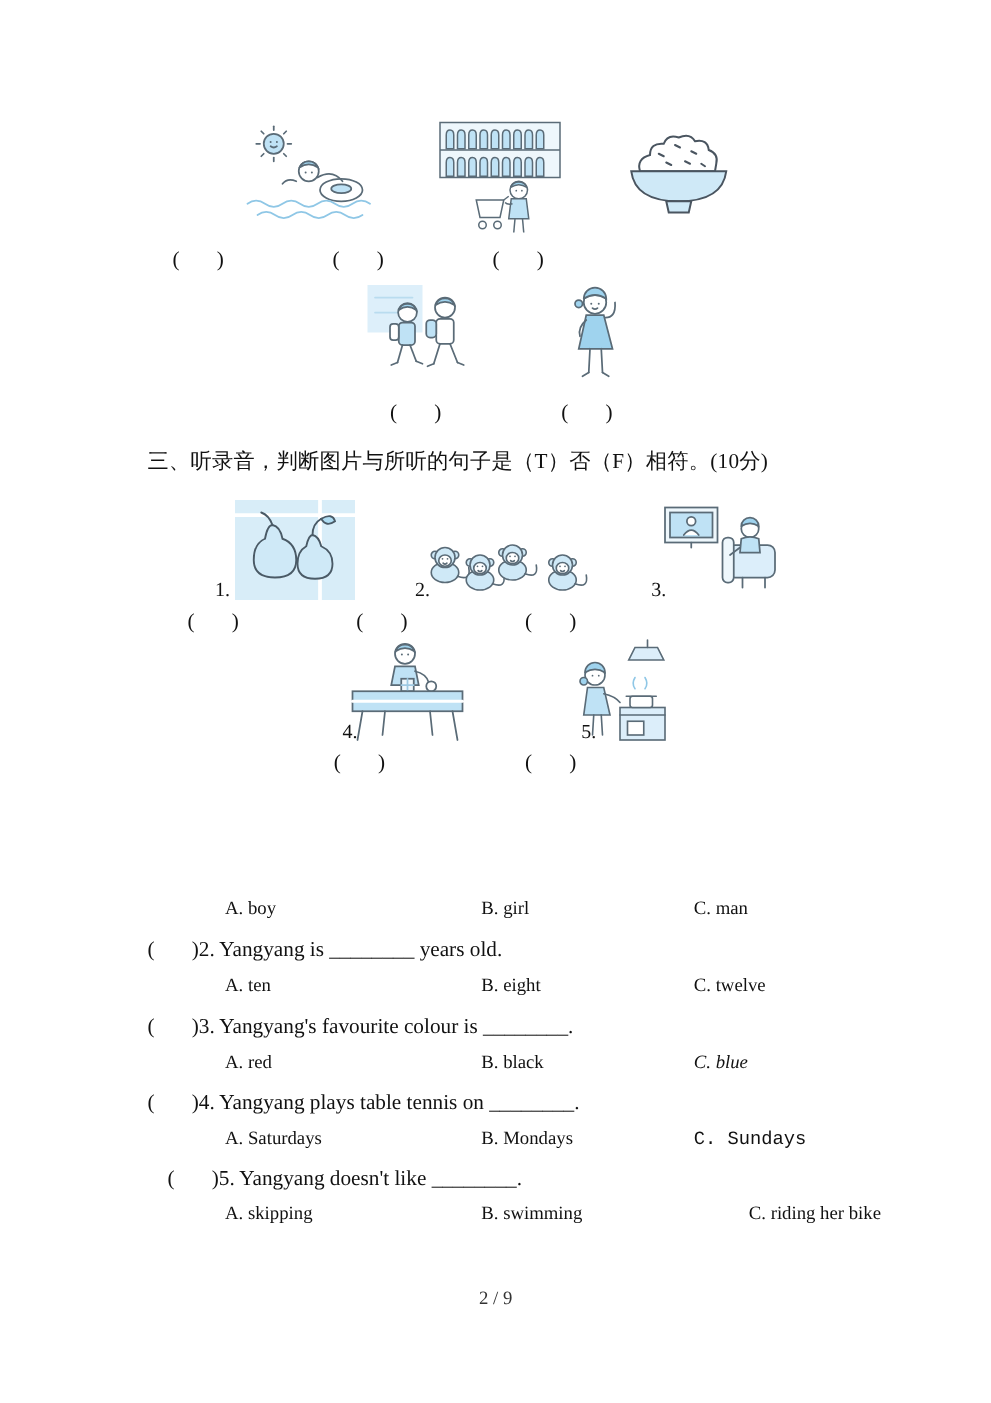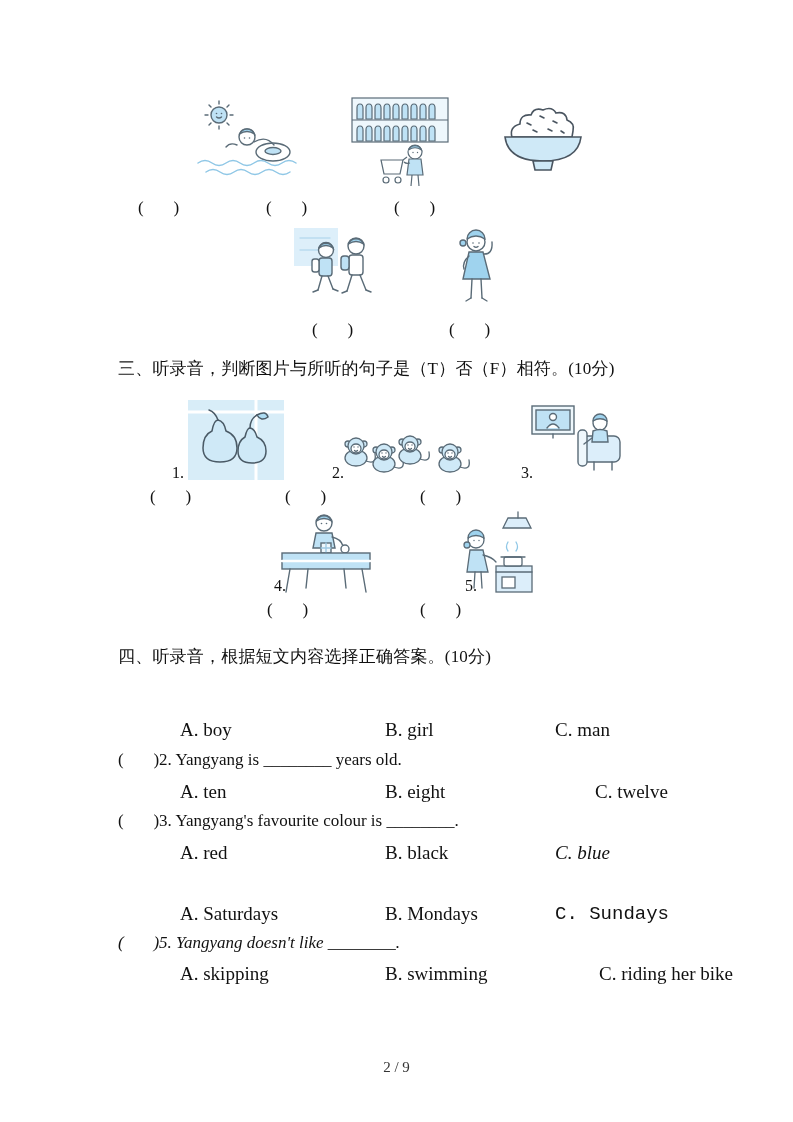--- a/index.html
+++ b/index.html
@@ -11,21 +11,21 @@
     color:#111;
     overflow:hidden;
   }
   .abs{position:absolute;}
   .illus{position:absolute;}
   .illus svg{display:block;}
   .blank{font-size:17px;white-space:pre;color:#111;}
   .sec-title{font-size:17px;color:#111;letter-spacing:.2px;}
   .num-label{font-size:16px;color:#111;}
   .qline{font-size:17px;white-space:pre;color:#111;}
-  .opt{font-size:19px;color:#111;white-space:pre;}
+  .opt{font-size:15px;color:#111;white-space:pre;}
   .page-num{font-size:15px;color:#333;width:100%;text-align:center;}
   .watermark{
     width:100%;display:flex;align-items:center;justify-content:center;gap:7px;
     font-size:18px;color:#9d9d9d;
   }
   .watermark svg{display:block;}
 </style>
 </head>
 <body>
 
@@ -289,41 +289,41 @@
       </g>
     </svg>
   </div>
 
   <div class="abs num-label" style="left:274px;top:577px;">4.</div>
   <div class="abs num-label" style="left:465px;top:577px;">5.</div>
 
   <div class="abs blank" style="left:267px;top:600px;">(       )</div>
   <div class="abs blank" style="left:420px;top:600px;">(       )</div>
 
-  <div class="abs sec-title" style="left:118px;top:645px;">四、听录音，根据短文内容选择正确答案。(10分)</div>
 
   <div class="abs opt" style="left:180px;top:719px;">A. boy</div>
   <div class="abs opt" style="left:385px;top:719px;">B. girl</div>
   <div class="abs opt" style="left:555px;top:719px;">C. man</div>
 
   <div class="abs qline" style="left:118px;top:750px;"><span>(       )2.</span><span> Yangyang is ________ years old.</span></div>
   <div class="abs opt" style="left:180px;top:781px;">A. ten</div>
   <div class="abs opt" style="left:385px;top:781px;">B. eight</div>
-  <div class="abs opt" style="left:555px;top:781px;margin-left:40px;">C. twelve</div>
+  <div class="abs opt" style="left:555px;top:781px;">C. twelve</div>
 
   <div class="abs qline" style="left:118px;top:811px;"><span>(       )3.</span><span> Yangyang's favourite colour is ________.</span></div>
   <div class="abs opt" style="left:180px;top:842px;">A. red</div>
   <div class="abs opt" style="left:385px;top:842px;">B. black</div>
   <div class="abs opt" style="left:555px;top:842px;font-style:italic;">C. blue</div>
 
+  <div class="abs qline" style="left:118px;top:872px;"><span>(       )4.</span><span> Yangyang plays table tennis on ________.</span></div>
   <div class="abs opt" style="left:180px;top:903px;">A. Saturdays</div>
   <div class="abs opt" style="left:385px;top:903px;">B. Mondays</div>
   <div class="abs opt" style="left:555px;top:903px;font-family:Liberation Mono, monospace;">C. Sundays</div>
 
-  <div class="abs qline" style="left:118px;top:933px;font-style:italic;"><span>(       )5.</span><span> Yangyang doesn't like ________.</span></div>
+  <div class="abs qline" style="left:134px;top:933px;"><span>(       )5.</span><span> Yangyang doesn't like ________.</span></div>
   <div class="abs opt" style="left:180px;top:963px;">A. skipping</div>
   <div class="abs opt" style="left:385px;top:963px;">B. swimming</div>
   <div class="abs opt" style="left:555px;top:963px;margin-left:44px;">C. riding her bike</div>
 
-  <div class="abs page-num" style="left:0;top:1031px;margin-top:28px;">2 / 9</div>
+  <div class="abs page-num" style="left:0;top:1031px;">2 / 9</div>
 
 
 </div>
 
 </body></html>

